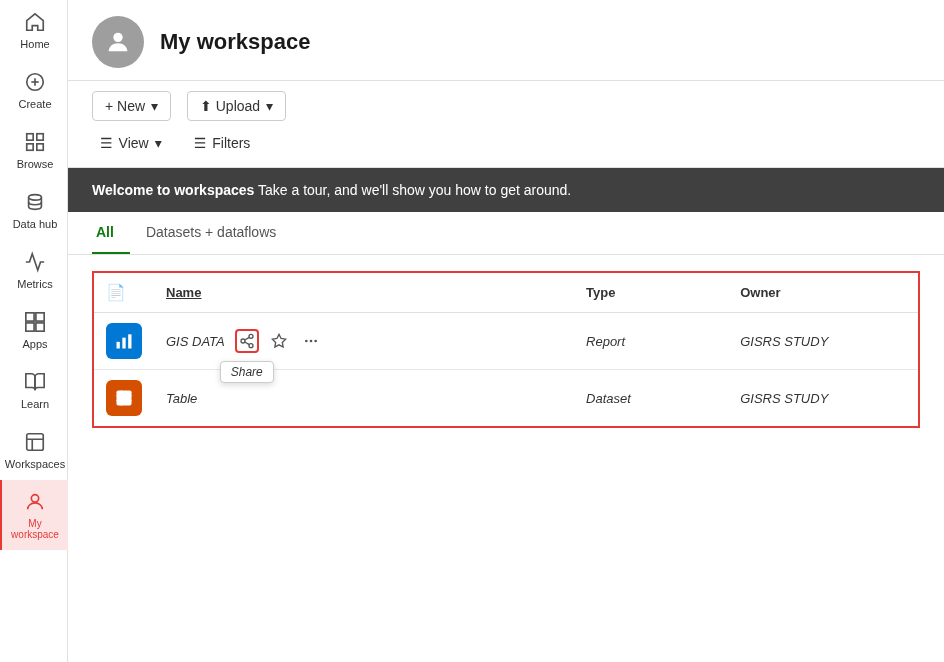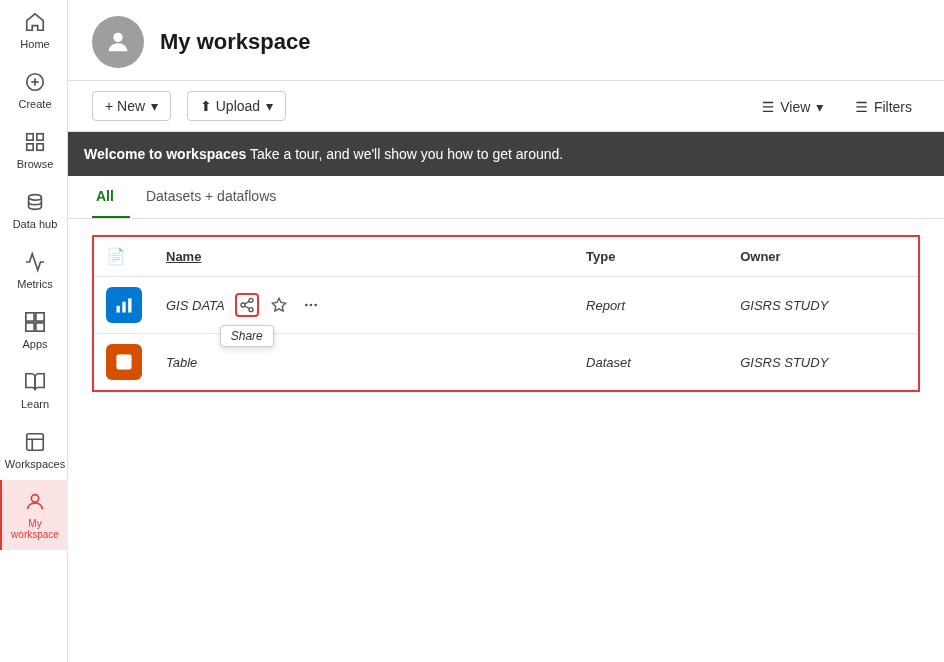--- a/index.html
+++ b/index.html
@@ -70,24 +70,25 @@
     }
     .workspace-title {
       font-size: 22px;
       font-weight: 600;
       color: #1a1a1a;
     }
 
     
     .toolbar {
       display: flex;
-      align-items: flex-end;
+      align-items: flex-start;
       padding: 10px 24px;
       gap: 8px;
       border-bottom: 1px solid #e0e0e0;
+      flex-direction: column;
     }
     .toolbar-left {
       display: flex;
       align-items: center;
       gap: 16px;
       flex: 1;
     }
     .toolbar-btn {
       display: flex;
       align-items: center;
@@ -114,21 +115,21 @@
       cursor: pointer;
       font-size: 14px;
       color: #333;
       padding: 6px 8px;
     }
 
     
     .welcome-banner {
       background: #404040;
       color: #fff;
-      padding: 14px 16px;
+      padding: 14px 24px;
       font-size: 14px;
     }
     .welcome-banner strong { font-weight: 700; }
 
     
     .tabs {
       display: flex;
       gap: 0;
       padding: 0 24px;
       border-bottom: 1px solid #e0e0e0;

